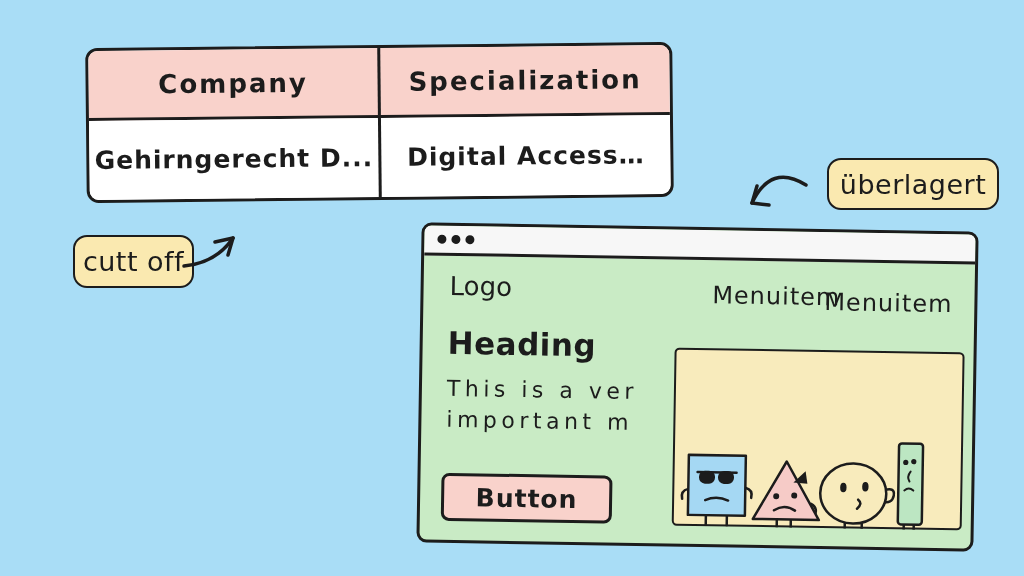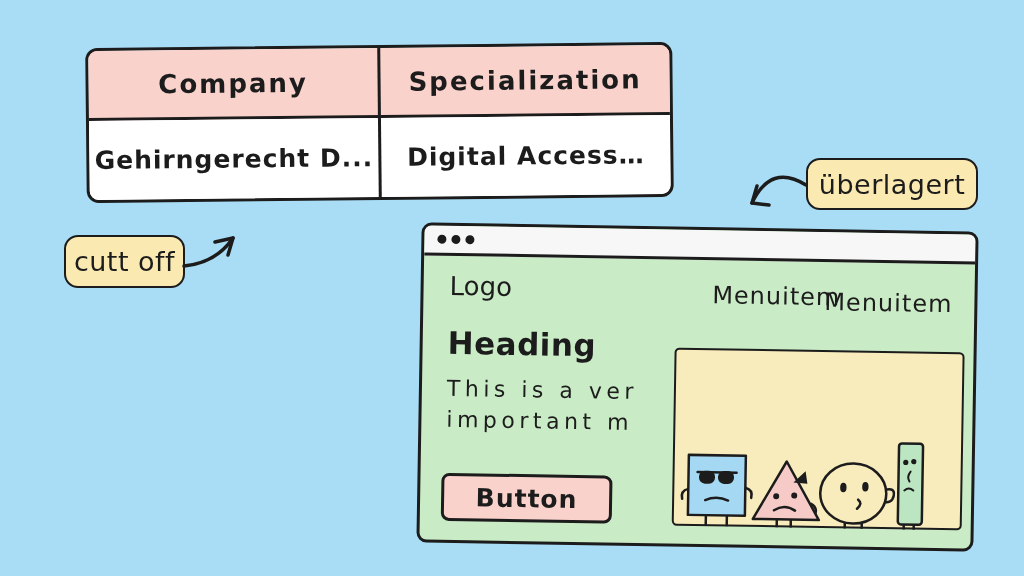--- a/index.html
+++ b/index.html
@@ -23,23 +23,23 @@
   .thead{display:flex;height:70px;background:var(--table_header);border-bottom:3.5px solid var(--ink);}
   .trow{display:flex;flex:1;background:var(--white);}
   .cell{flex:1;display:flex;align-items:center;justify-content:center;}
   .cell.first{border-right:3.5px solid var(--ink);}
   .th{font-size:26px;font-weight:600;letter-spacing:2px;}
   .td{font-size:25px;font-weight:600;letter-spacing:1px;}
   
   .bubble{
     position:absolute;background:var(--bubble);border:2.5px solid var(--ink);
     border-radius:14px;display:flex;align-items:center;justify-content:center;
-    font-size:27px;font-weight:500;letter-spacing:0.5px;
+    font-size:27px;font-weight:500;letter-spacing:0.5px;margin-left:21px;
   }
-  #bubble-cutoff{left:64px;top:235px;width:121px;height:53px;}
+  #bubble-cutoff{left:52px;top:235px;width:121px;height:53px;}
   #bubble-overlap{left:806px;top:158px;width:172px;height:52px;}
   
   #arrows{position:absolute;inset:0;pointer-events:none;z-index:6;}
   #arrows path{stroke:var(--ink);stroke-width:3.5;fill:none;stroke-linecap:round;stroke-linejoin:round;}
   
   .window{
     position:absolute;left:419px;top:227px;width:557px;height:320px;
     transform:rotate(0.95deg);border:3px solid var(--ink);border-radius:10px;
     background:var(--window_body);overflow:hidden;
   }

